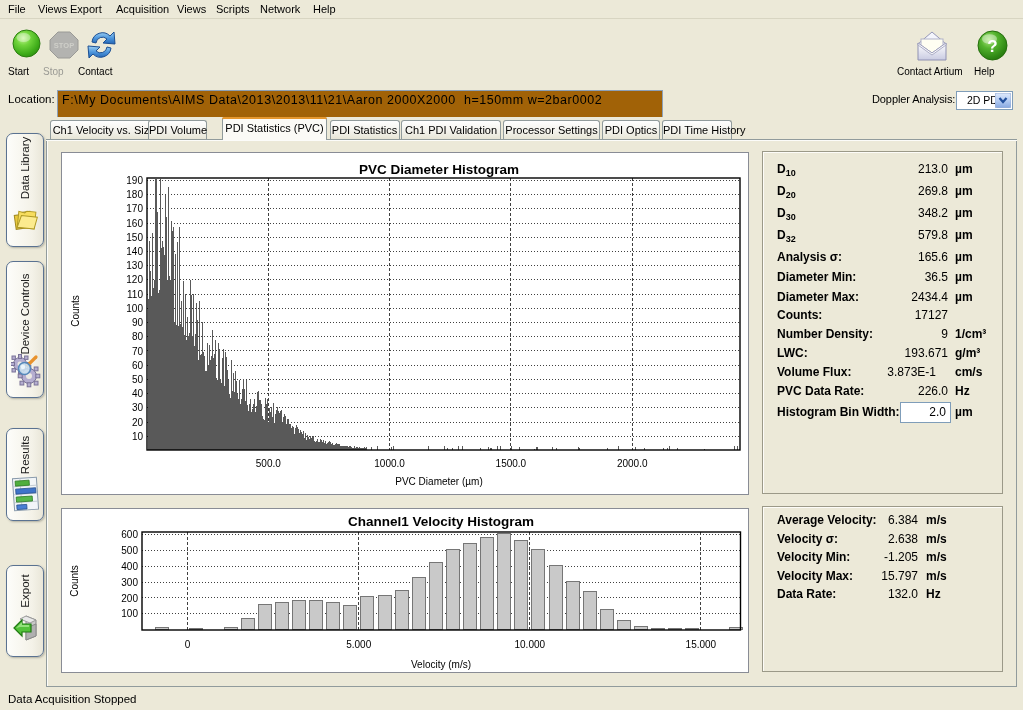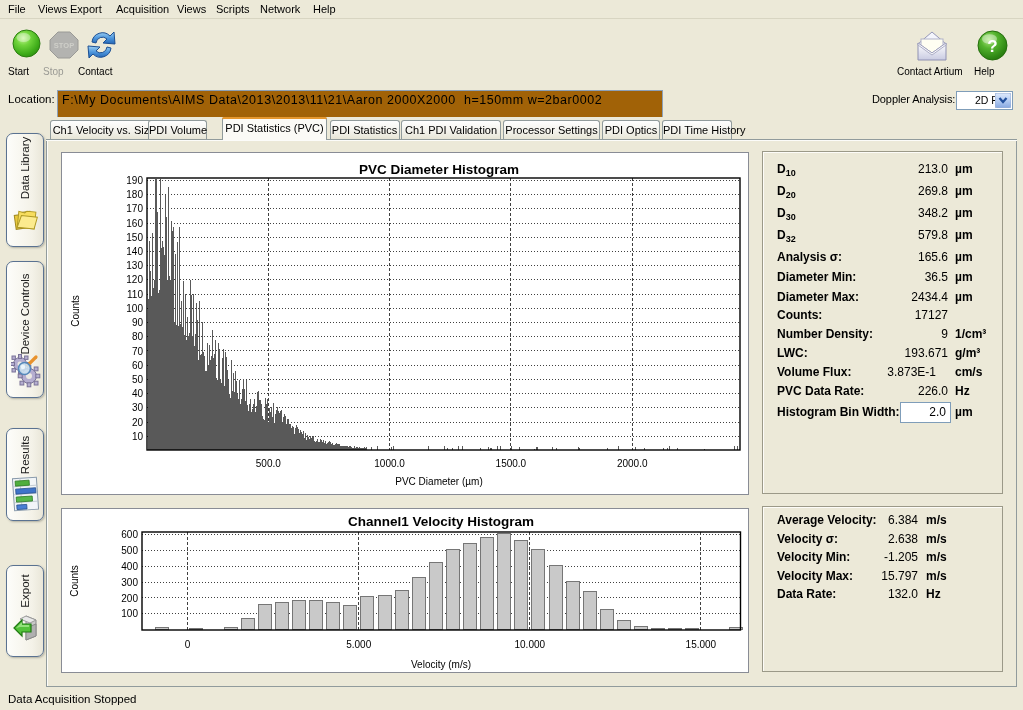--- a/index.html
+++ b/index.html
@@ -82,21 +82,21 @@
     </defs>
  <circle cx="15.5" cy="15.5" r="14.5" fill="url(#hb)" stroke="#256e0d" stroke-width="1"></circle>
  <ellipse cx="12.5" cy="9" rx="7.5" ry="4.8" fill="#ffffff" opacity="0.4"></ellipse>
  <text x="15.5" y="22" text-anchor="middle" style="font-size:17px;font-weight:bold;fill:#fff">?</text>
 </svg>
 <div class="tlabel" style="left:974px;top:66px;width:40px">Help</div>
 
 <div class="abs" style="left:8px;top:93px;font-size:11.5px">Location:</div>
 <div class="abs" style="left:57px;top:90px;width:606px;height:28px;background:#a16207;border:1px solid #8ca0b8;font-size:12.5px;letter-spacing:0.55px;line-height:18px;padding-left:4px;white-space:nowrap;overflow:hidden">F:\My Documents\AIMS Data\2013\2013\11\21\Aaron 2000X2000&nbsp; h=150mm w=2bar0002</div>
 <div class="abs" style="left:872px;top:93px;font-size:11px;letter-spacing:-0.1px">Doppler Analysis:</div>
-<div class="abs" style="left:956px;top:91px;width:57px;height:19px;background:#fff;border:1px solid #7f9db9;font-size:10.5px;line-height:17px;padding-left:18px">2D PDI
+<div class="abs" style="left:956px;top:91px;width:57px;height:19px;background:#fff;border:1px solid #7f9db9;font-size:10.5px;line-height:17px;padding-left:10px">2D PDI
  <svg class="abs" style="right:1px;top:1px" width="16" height="15" viewBox="0 0 16 15">
   <defs>
         <linearGradient id="cb" x1="0" y1="0" x2="0" y2="1">
    <stop offset="0" stop-color="#dfeafc"></stop>
           <stop offset="0.5" stop-color="#b4ccf2"></stop>
           <stop offset="1" stop-color="#86a7e0"></stop>
         </linearGradient>
       </defs>
   <rect x="0" y="0" width="16" height="15" rx="2" fill="url(#cb)" stroke="#99b0d6" stroke-width="1"></rect>
   <path d="M4.5 5 L8 9 L11.5 5" fill="none" stroke="#214f9c" stroke-width="2.2"></path>

